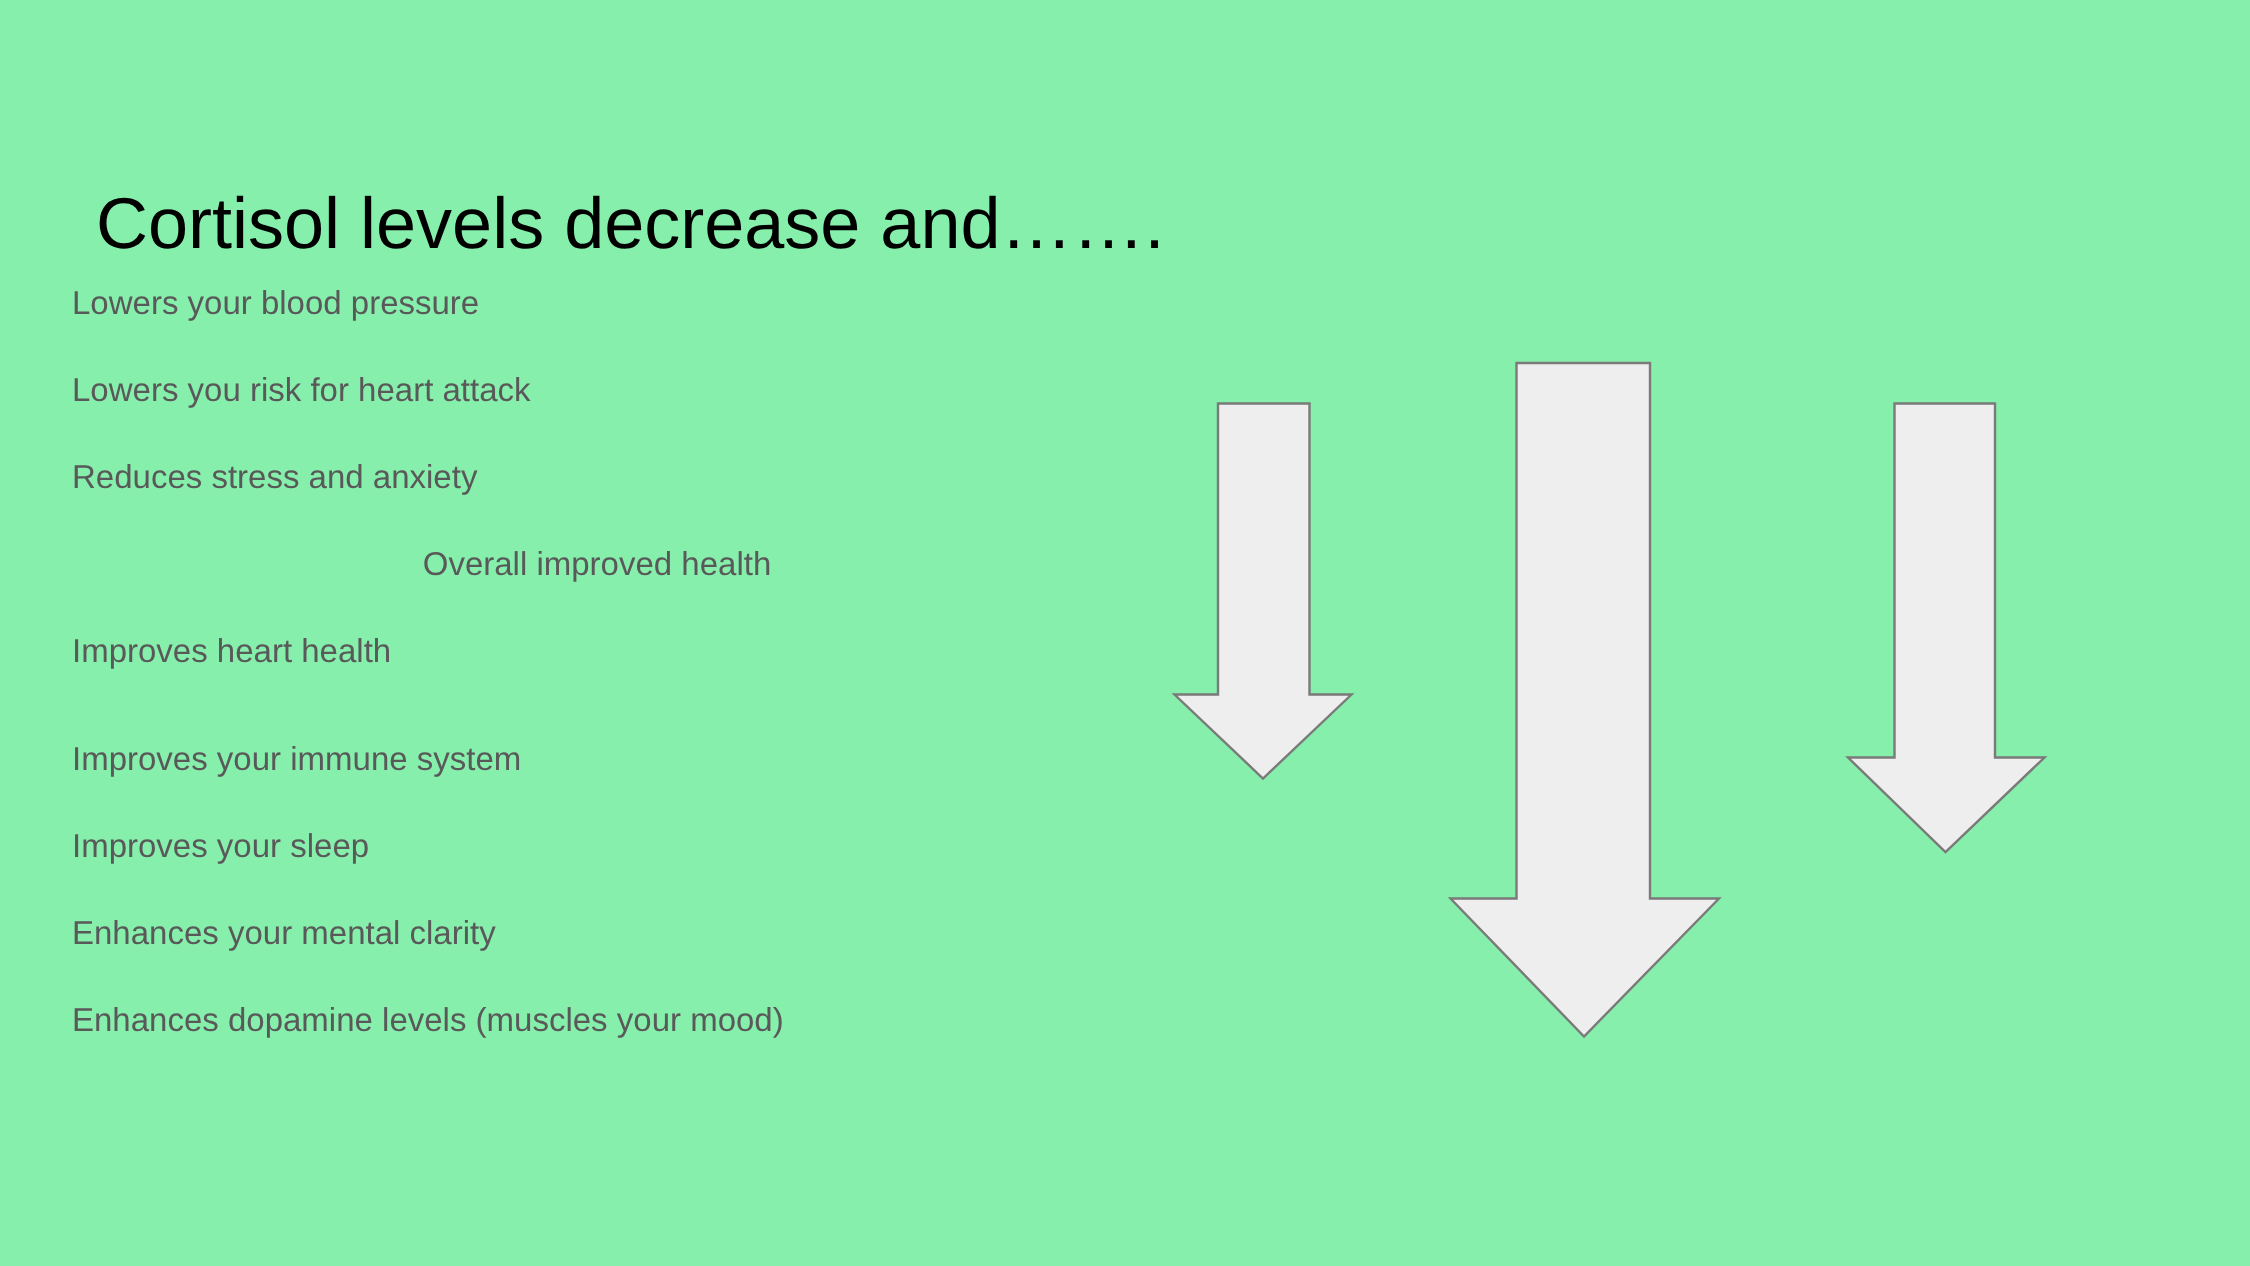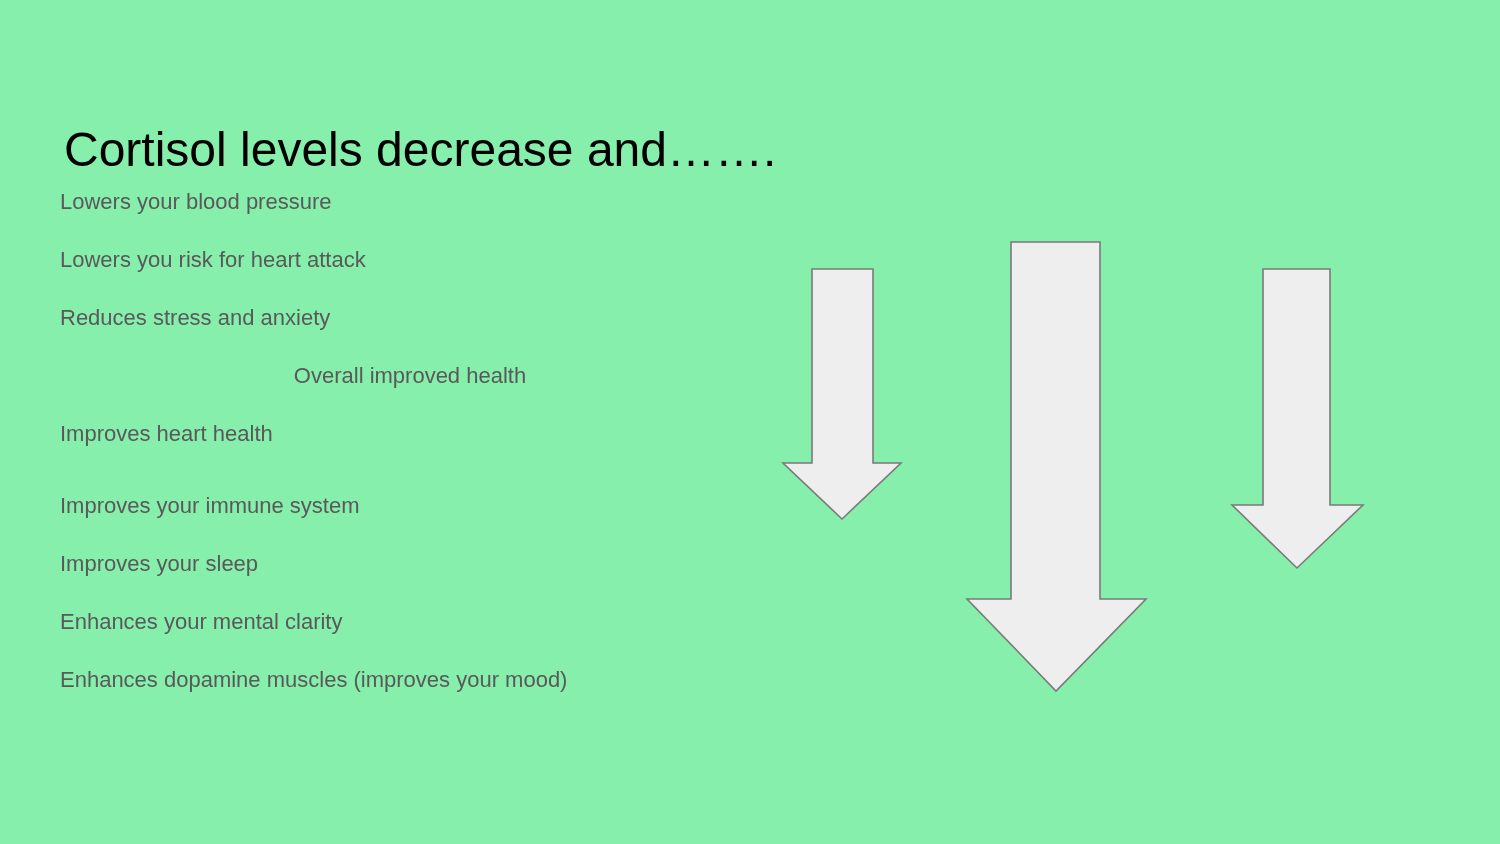--- a/index.html
+++ b/index.html
@@ -24,21 +24,21 @@
     top: 88px;
     font-size: 48px;
     line-height: 60px;
     font-weight: 400;
     color: #000000;
     letter-spacing: 0px;
     white-space: nowrap;
   }
   #bullet-list {
     position: absolute;
-    left: 60px;
+    left: 48px;
     top: 188px;
     width: 700px;
     margin: 0;
     padding: 0;
     list-style: none;
   }
   #bullet-list li {
     font-size: 22px;
     line-height: 28px;
     height: 30px;
@@ -75,21 +75,21 @@
 
   <ul id="bullet-list">
     <li style="color: rgb(89, 89, 89);">Lowers your blood pressure</li>
     <li style="color: rgb(89, 89, 89);">Lowers you risk for heart attack</li>
     <li style="color: rgb(89, 89, 89);">Reduces stress and anxiety</li>
     <li style="color: rgb(89, 89, 89); text-align: center;">Overall improved health</li>
     <li style="color: rgb(89, 89, 89);">Improves heart health</li>
     <li style="color: rgb(89, 89, 89); margin-top: 42px;">Improves your immune system</li>
     <li style="color: rgb(89, 89, 89);">Improves your sleep</li>
     <li style="color: rgb(89, 89, 89);">Enhances your mental clarity</li>
-    <li style="color: rgb(89, 89, 89);">Enhances dopamine muscles (improves your mood)</li>
+    <li style="color: rgb(89, 89, 89);">Enhances dopamine levels (muscles your mood)</li>
   </ul>
 
   <div id="arrow-group">
     <svg class="arrow-svg" id="arrow-0" width="1500" height="844" viewBox="0 0 1500 844" style="left:0;top:0;">
       <polygon class="arrow-shape" points="812,269 873,269 873,463 901,463 842,519 783,463 812,463" style="fill: rgb(238, 238, 238); stroke: rgb(122, 122, 122);"></polygon>
     </svg>
     <svg class="arrow-svg" id="arrow-1" width="1500" height="844" viewBox="0 0 1500 844" style="left:0;top:0;">
       <polygon class="arrow-shape" points="1011,242 1100,242 1100,599 1146,599 1056,691 967,599 1011,599" style="fill: rgb(238, 238, 238); stroke: rgb(122, 122, 122);"></polygon>
     </svg>
     <svg class="arrow-svg" id="arrow-2" width="1500" height="844" viewBox="0 0 1500 844" style="left:0;top:0;">

